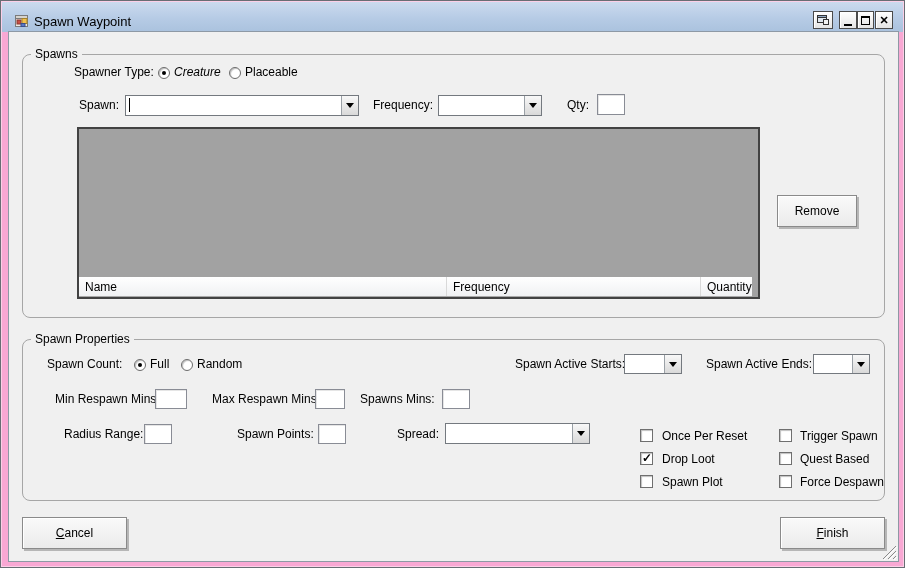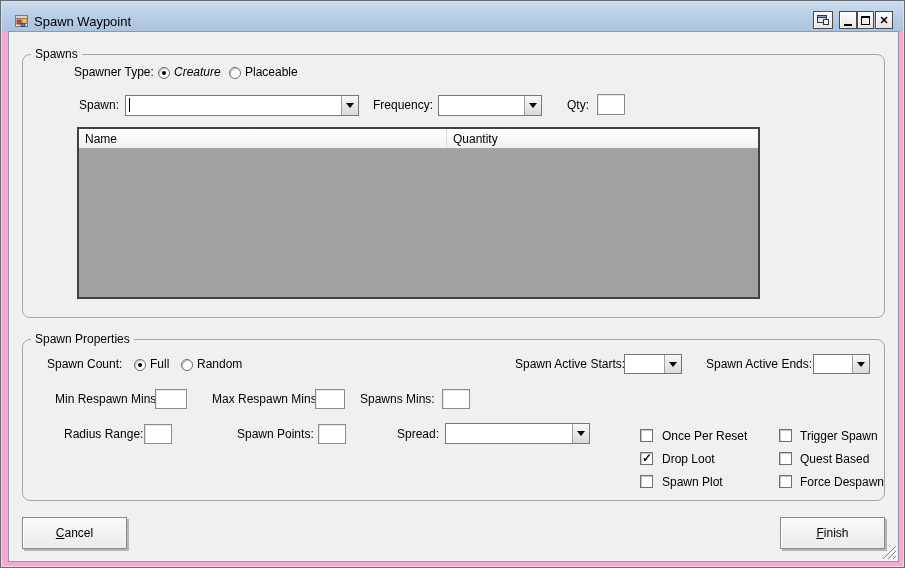--- a/index.html
+++ b/index.html
@@ -60,21 +60,21 @@
   .arrow { width:0; height:0; border-left:4px solid transparent; border-right:4px solid transparent; border-top:5px solid #000; }
   .btn {
     position:absolute; background:linear-gradient(180deg,#fafafa,#ebebeb);
     border:1px solid #8a8a8a;
     box-shadow: inset 1px 1px 0 #fff, 2px 2px 0 rgba(110,110,110,.45);
     display:flex; align-items:center; justify-content:center; font-size:12px;
   }
   .mn { text-decoration:underline; }
   .listview {
     position:absolute; border:2px solid #424242; background:#a2a2a2;
-    display:flex; flex-direction:column;
+    display:flex; flex-direction:row;align-items:flex-end;
   }
   .lv-header { display:flex; height:20px; background:linear-gradient(#ffffff,#f0f1f3); border-bottom:1px solid #a8a8a8; }
   .lv-col { padding:3px 0 0 6px; border-right:1px solid #d9d9d9; overflow:hidden; white-space:nowrap; }
   .lv-body { flex:1; }
   .grip { position:absolute; left:882px; top:545px; width:14px; height:14px; }
 </style>
 </head>
 <body>
 
 <div class="window">
@@ -142,25 +142,27 @@
 
     <span class="label" style="left:544px;top:43px;">Qty:</span>
     <div class="tb" style="left:574px;top:39px;width:28px;height:21px;">
       <span></span>
     </div>
 
 
     <div class="listview" style="left:54px;top:72px;width:683px;height:172px;">
       <div class="lv-header">
         <div class="lv-col" style="width:368px;">Name</div>
+        <div class="lv-col" style="width:254px;">Frequency</div>
         <div class="lv-col" style="flex:1;border-right:none;">Quantity</div>
       </div>
       <div class="lv-body"></div>
     </div>
 
+    <div class="btn" style="left:754px;top:140px;width:80px;height:32px;">Remove</div>
   </div>
 
   <div class="group" style="left:21px;top:338px;width:863px;height:162px;">
     <span class="group-label">Spawn Properties</span>
 
     <span class="label" style="left:24px;top:17px;">Spawn Count:</span>
     <span class="radio on" style="left:111px;top:19px;"></span>
     <span class="label" style="left:127px;top:17px;">Full</span>
     <span class="radio" style="left:158px;top:19px;"></span>
     <span class="label" style="left:174px;top:17px;">Random</span>

